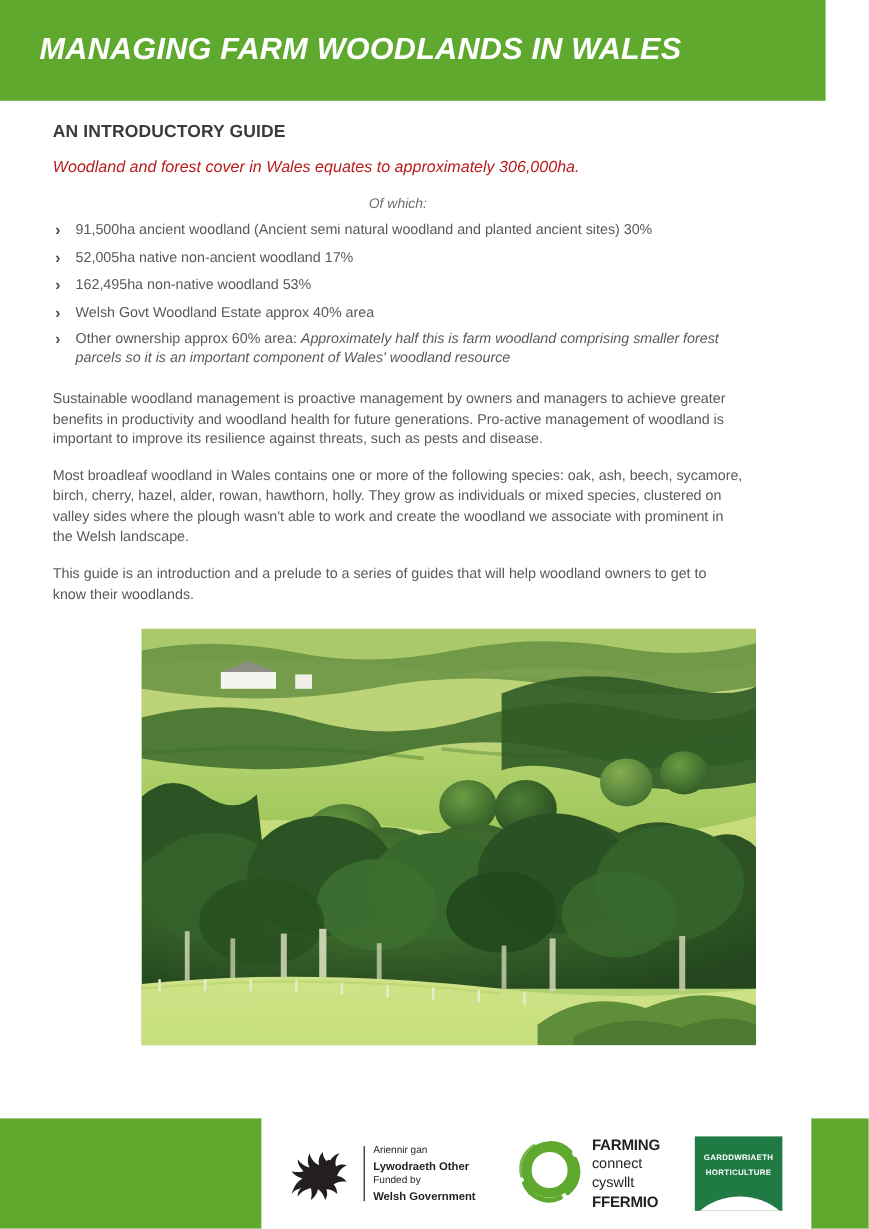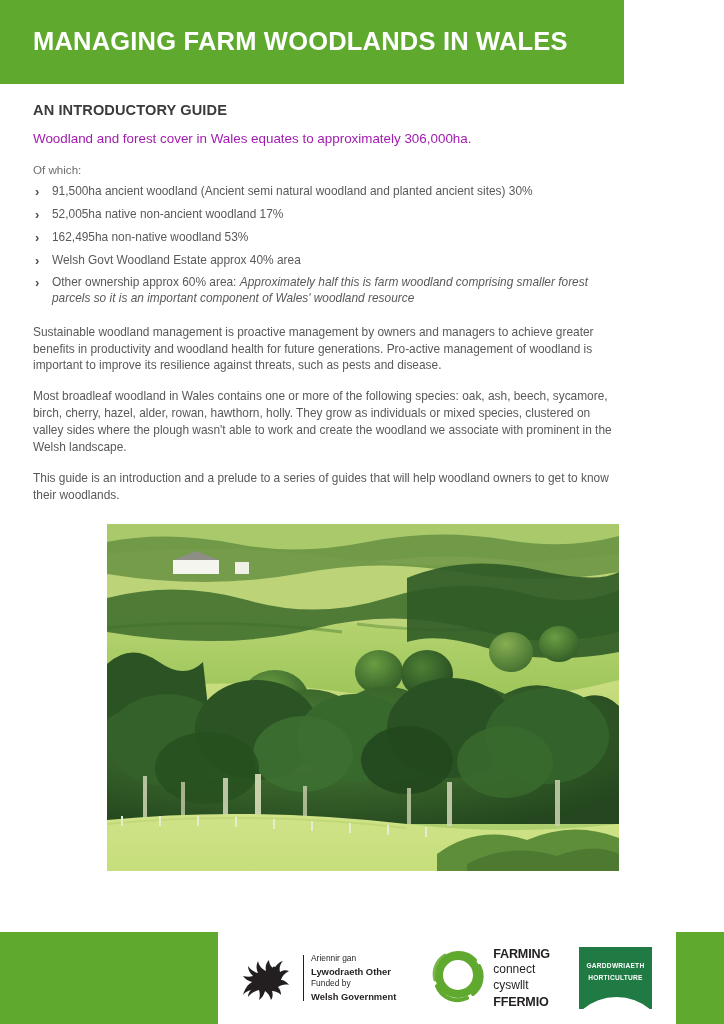--- a/index.html
+++ b/index.html
@@ -12,60 +12,64 @@
     width: 724px;
     height: 1024px;
     overflow: hidden;
     font-family: "Liberation Sans", sans-serif;
     color: #58595b;
     position: relative;
   }
 
   
   .header-bar {
-    width: 624px;
+    width: 688px;
     height: 84px;
     background: #5faa2e;
     display: flex;
     align-items: center;
     box-sizing: border-box;
     padding-left: 33px;
+    font-style: italic;
   }
   .header-title {
     color: #ffffff;
     font-size: 25.5px;
     font-weight: bold;
     letter-spacing: 0.2px;
     line-height: 1;
     white-space: nowrap;
   }
 
   
   .content {
     box-sizing: border-box;
-    padding: 18px 33px 0 33px;
+    padding: 18px 33px 0 44px;
     width: 652px;
   }
   .subtitle {
     font-size: 14.6px;
     font-weight: bold;
     color: #3b3b3b;
     margin: 0 0 12px 0;
     letter-spacing: 0.1px;
   }
   .lead {
     font-size: 13.4px;
-    color: #a21caf;
+    color: #b91c1c;
     margin: 0 0 16px 0;
     line-height: 1.3;
+    font-style: italic;
   }
   .of-which {
     font-size: 11.6px;
+    font-style: italic;
     color: #6d6e71;
     margin: 0 0 8px 0;
+    text-align: center;
   }
 
   
   .bullets {
     list-style: none;
     margin: 0 0 17px 0;
     padding: 0;
   }
   .bullet {
     position: relative;

